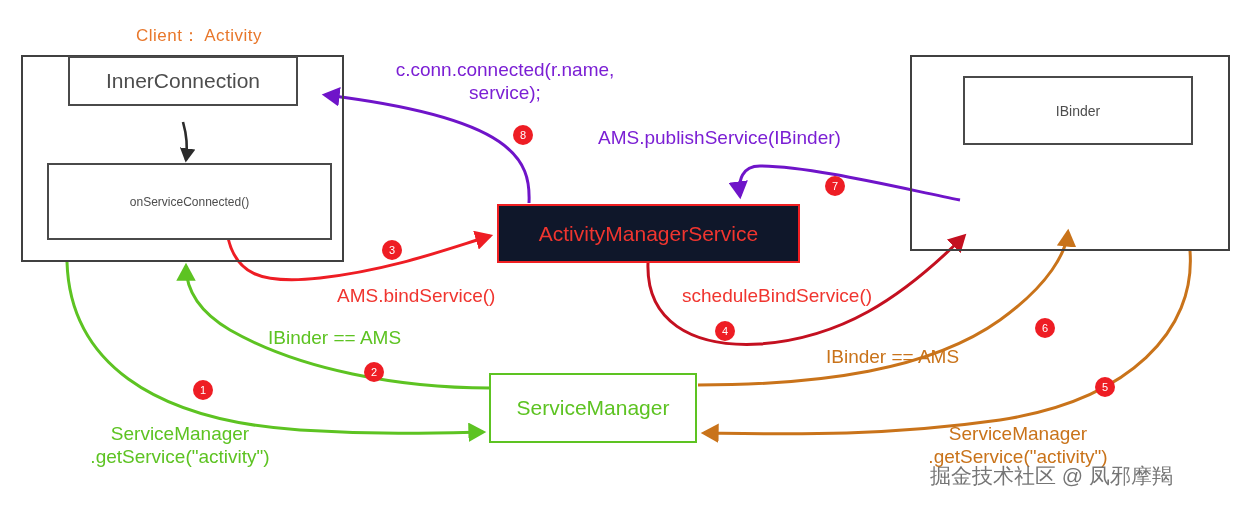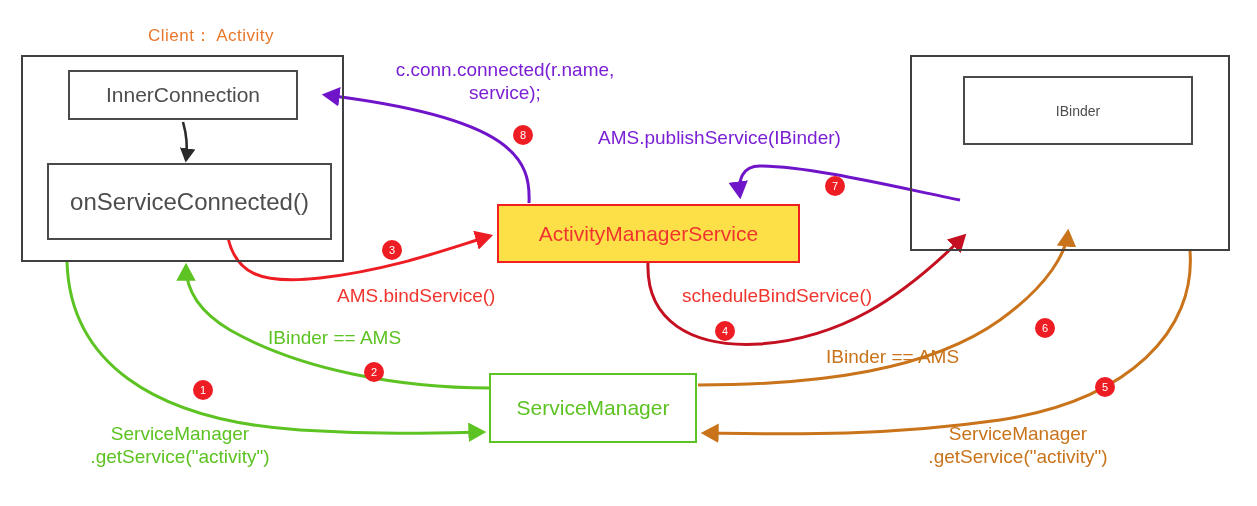--- a/index.html
+++ b/index.html
@@ -36,21 +36,21 @@
     border: 2.5px solid #404040;
   }
   .inner-box {
     border: 2.5px solid #4a4a4a;
     color: #4d4d4d;
     background: #ffffff;
   }
   .ams-box {
     border: 2.5px solid #f01f22;
     color: #f0352f;
-    background: #fde047;
+    background: #0f172a;
   }
   .sm-box {
     border: 2.5px solid #5dc322;
     color: #5dc322;
     background: #ffffff;
   }
   .group-title {
     position: absolute;
     color: #e8772b;
     font-size: 17px;
@@ -80,21 +80,21 @@
     line-height: 1;
   }
   .watermark {
     position: absolute;
     color: #6a6a6a;
     font-size: 21px;
     white-space: nowrap;
     opacity: 0.92;
   }
   .t-innerconn      { font-size: 21px; }
-  .t-oncallbacks    { font-size: 24px; gap: 6px; }
+  .t-oncallbacks    { font-size: 12px; gap: 6px; }
   .t-ibinder        { font-size: 14px; }
   .t-appthread      { font-size: 20px; }
   .t-ams            { font-size: 21px; }
   .t-sm             { font-size: 21px; }
 </style>
 </head>
 <body>
 
 <div id="canvas">
 
@@ -132,25 +132,25 @@
 
     <path d="M 67 262 C 70 360 150 420 300 430 C 380 435 440 433 483 432" fill="none" stroke="#5dc322" stroke-width="3" marker-end="url(#ah-green)"></path>
 
     <path d="M 490 388 C 400 388 300 370 230 330 C 196 310 186 288 186 266" fill="none" stroke="#5dc322" stroke-width="3" marker-end="url(#ah-green)"></path>
 
     <path d="M 1190 251 C 1196 330 1130 400 1000 420 C 880 437 780 434 704 433" fill="none" stroke="#c9731a" stroke-width="3" marker-end="url(#ah-orange)"></path>
 
     <path d="M 698 385 C 820 385 930 370 1000 320 C 1050 284 1066 252 1068 232" fill="none" stroke="#c9731a" stroke-width="3" marker-end="url(#ah-orange)"></path>
   </svg>
 
-  <div class="group-title" style="left:148px; top:24px;text-align:right;">Client： Activity</div>
+  <div class="group-title" style="left:136px; top:24px;text-align:right;">Client： Activity</div>
 
   <div class="node-box container-box" style="left:21px; top:55px; width:323px; height:207px;"></div>
 
-  <div class="node-box inner-box t-innerconn" style="left:68px; top:70px; width:230px; height:50px;">
+  <div class="node-box inner-box t-innerconn" style="left:68px; top:56px; width:230px; height:50px;">
     <span>InnerConnection</span>
   </div>
 
   <div class="node-box inner-box t-oncallbacks" style="left:47px; top:163px; width:285px; height:77px;">
     <span>onServiceConnected()</span>
   </div>
 
 
   <div class="node-box container-box" style="left:910px; top:55px; width:320px; height:196px;"></div>
 
@@ -196,14 +196,15 @@
       <div class="badge" style="left: 193px; top: 380px;">1</div>
       <div class="badge" style="left: 364px; top: 362px;">2</div>
       <div class="badge" style="left: 382px; top: 240px;">3</div>
       <div class="badge" style="left: 715px; top: 321px;">4</div>
       <div class="badge" style="left: 1095px; top: 377px;">5</div>
       <div class="badge" style="left: 1035px; top: 318px;">6</div>
       <div class="badge" style="left: 825px; top: 176px;">7</div>
       <div class="badge" style="left: 513px; top: 125px;">8</div>
     </div>
 
+  <div class="watermark" style="left:930px; top:462px;">掘金技术社区 @ 凤邪摩羯</div>
 
 </div>
 
 </body></html>

